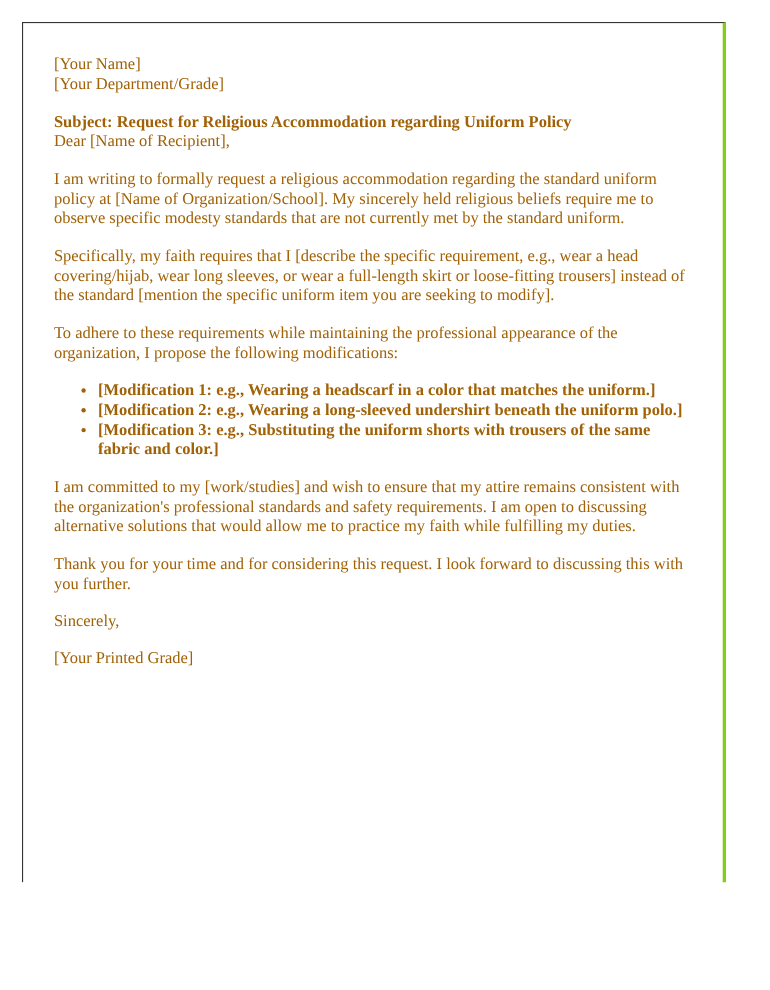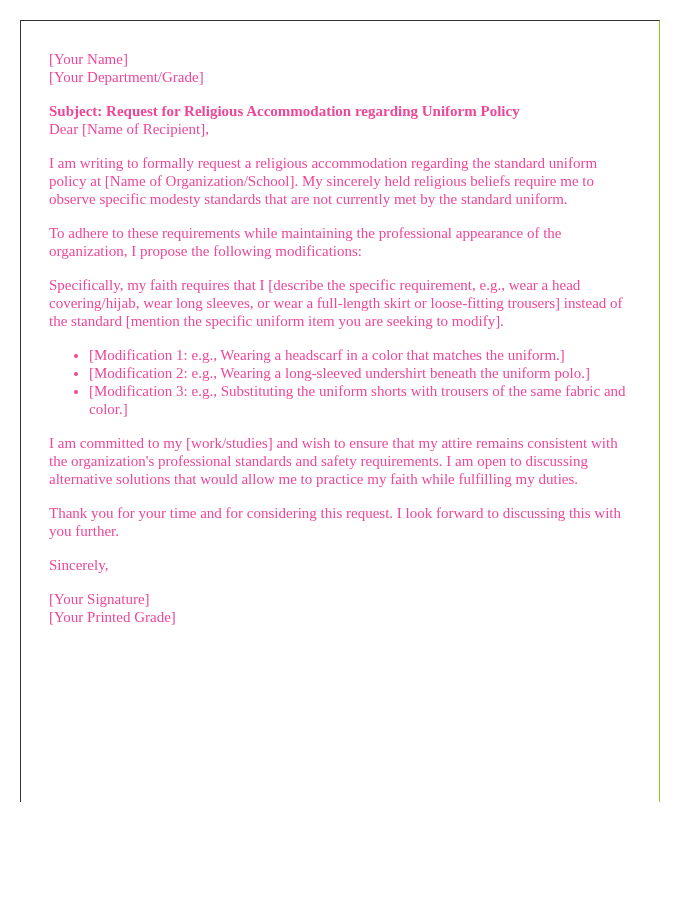--- a/index.html
+++ b/index.html
@@ -2,63 +2,62 @@
 <html><head>
   <meta charset="utf-8">
   <style>
     html, body { margin: 0; padding: 0; background: #ffffff; }
     body { width: 700px; height: 900px; position: relative; overflow: hidden; }
     .page {
       position: absolute;
       left: 20px; top: 20px;
       width: 640px; height: 782px;
       border-left: 1px solid #333;
-      border-right: 1px solid #84cc16;
+      border-right: 3px solid #84cc16;
       border-top: 1px solid #333;
       box-sizing: border-box;
       font-family: "Liberation Serif", "DejaVu Serif", serif;
       font-size: 15px;
       line-height: 18px;
-      color: #ec4899;
+      color: #a16207;
       padding: 29px 28px 0 28px;
     }
     p { margin: 0 0 16px 0; }
     .block { margin: 0 0 16px 0; }
     .line { display: block; }
     .subject { font-weight: bold; margin-bottom: 0; }
-    ul { margin: 0 0 16px 0; padding-left: 40px; }
+    ul { margin: 0 0 16px 0; padding-left: 40px; font-weight: bold; }
     li { margin: 0; }
   </style>
 </head>
 <body>
 
 <div class="page">
   <div class="block">
     <span class="line">[Your Name]</span>
     <span class="line">[Your Department/Grade]</span>
   </div>
 
 
 
   <p class="subject">Subject: Request for Religious Accommodation regarding Uniform Policy</p>
 
   <p>Dear [Name of Recipient],</p>
 
   <p>I am writing to formally request a religious accommodation regarding the standard uniform policy at [Name of Organization/School]. My sincerely held religious beliefs require me to observe specific modesty standards that are not currently met by the standard uniform.</p>
+  <p>Specifically, my faith requires that I [describe the specific requirement, e.g., wear a head covering/hijab, wear long sleeves, or wear a full-length skirt or loose-fitting trousers] instead of the standard [mention the specific uniform item you are seeking to modify].</p>
   <p>To adhere to these requirements while maintaining the professional appearance of the organization, I propose the following modifications:</p>
-  <p>Specifically, my faith requires that I [describe the specific requirement, e.g., wear a head covering/hijab, wear long sleeves, or wear a full-length skirt or loose-fitting trousers] instead of the standard [mention the specific uniform item you are seeking to modify].</p>
 
   <ul>
     <li>[Modification 1: e.g., Wearing a headscarf in a color that matches the uniform.]</li>
     <li>[Modification 2: e.g., Wearing a long-sleeved undershirt beneath the uniform polo.]</li>
     <li>[Modification 3: e.g., Substituting the uniform shorts with trousers of the same fabric and color.]</li>
   </ul>
 
   <p>I am committed to my [work/studies] and wish to ensure that my attire remains consistent with the organization's professional standards and safety requirements. I am open to discussing alternative solutions that would allow me to practice my faith while fulfilling my duties.</p>
   <p>Thank you for your time and for considering this request. I look forward to discussing this with you further.</p>
 
   <p>Sincerely,</p>
 
   <div class="block">
-    <span class="line">[Your Signature]</span>
     <span class="line">[Your Printed Grade]</span>
   </div>
 </div>
 
 </body></html>

